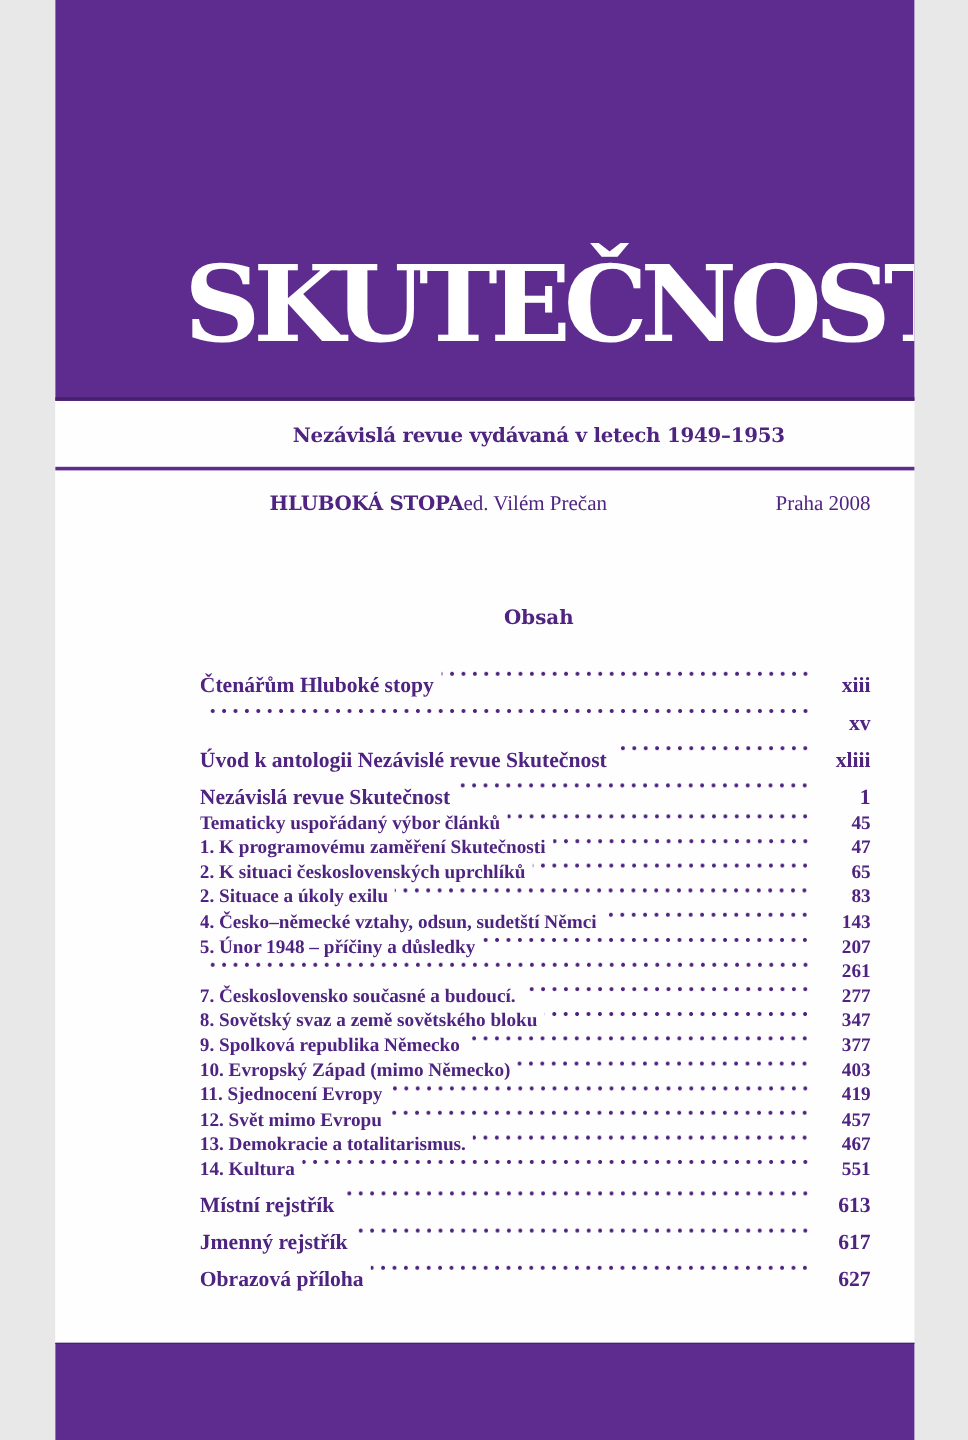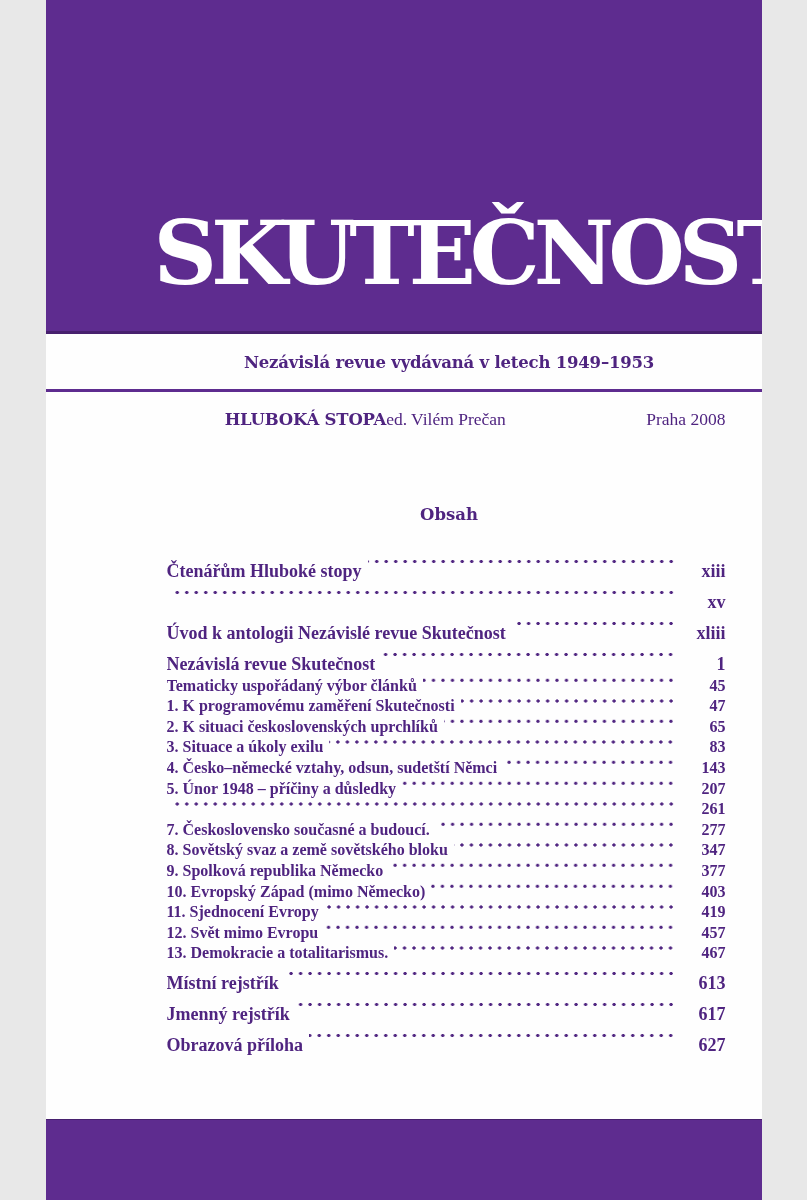--- a/index.html
+++ b/index.html
@@ -155,21 +155,21 @@
     <span class="toc-page">47</span>
   </div>
 
   <div class="toc-row">
     <span class="toc-label">2. K situaci československých uprchlíků</span>
     <span class="leader"></span>
     <span class="toc-page">65</span>
   </div>
 
   <div class="toc-row">
-    <span class="toc-label">3. Situace a úkoly exilu</span>
+    <span class="toc-label">2. Situace a úkoly exilu</span>
     <span class="leader"></span>
     <span class="toc-page">83</span>
   </div>
 
   <div class="toc-row">
     <span class="toc-label">4. Česko–německé vztahy, odsun, sudetští Němci</span>
     <span class="leader"></span>
     <span class="toc-page">143</span>
   </div>
 
@@ -219,20 +219,25 @@
     <span class="leader"></span>
     <span class="toc-page">457</span>
   </div>
 
   <div class="toc-row">
     <span class="toc-label">13. Demokracie a totalitarismus.</span>
     <span class="leader"></span>
     <span class="toc-page">467</span>
   </div>
 
+  <div class="toc-row">
+    <span class="toc-label">14. Kultura</span>
+    <span class="leader"></span>
+    <span class="toc-page">551</span>
+  </div>
 </section>
     <section class="toc-section toc-section-back">
   <div class="toc-row">
     <span class="toc-label">Místní rejstřík</span>
     <span class="leader"></span>
     <span class="toc-page">613</span>
   </div>
 
   <div class="toc-row">
     <span class="toc-label">Jmenný rejstřík</span>

